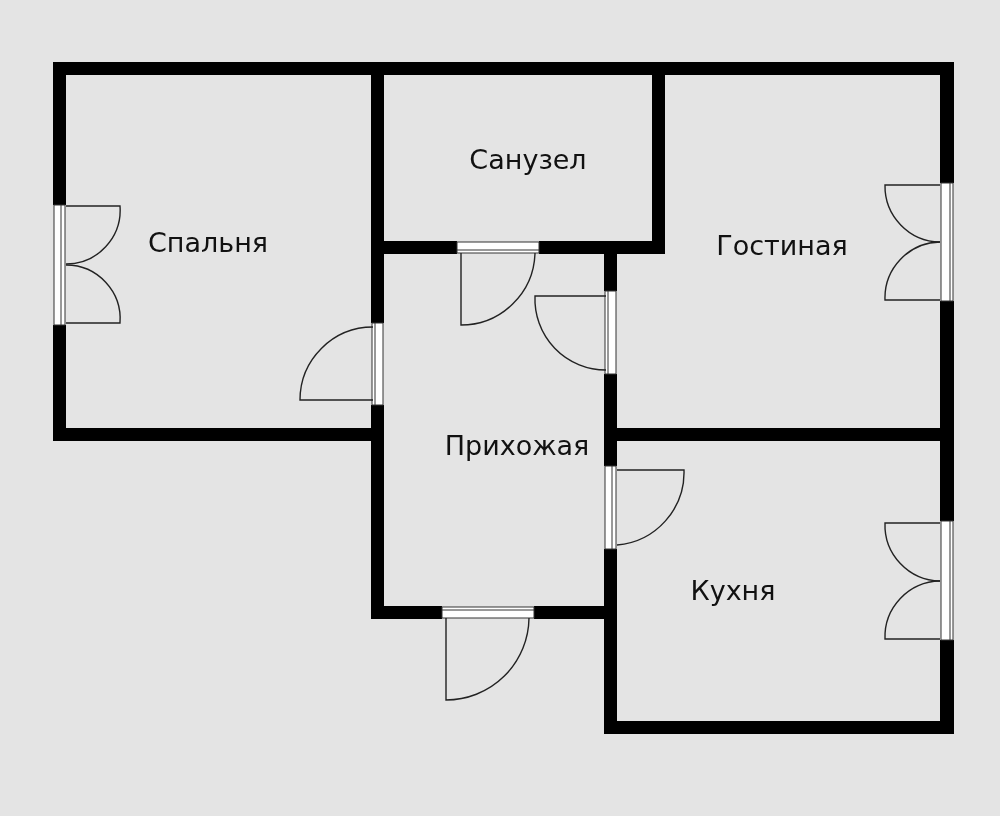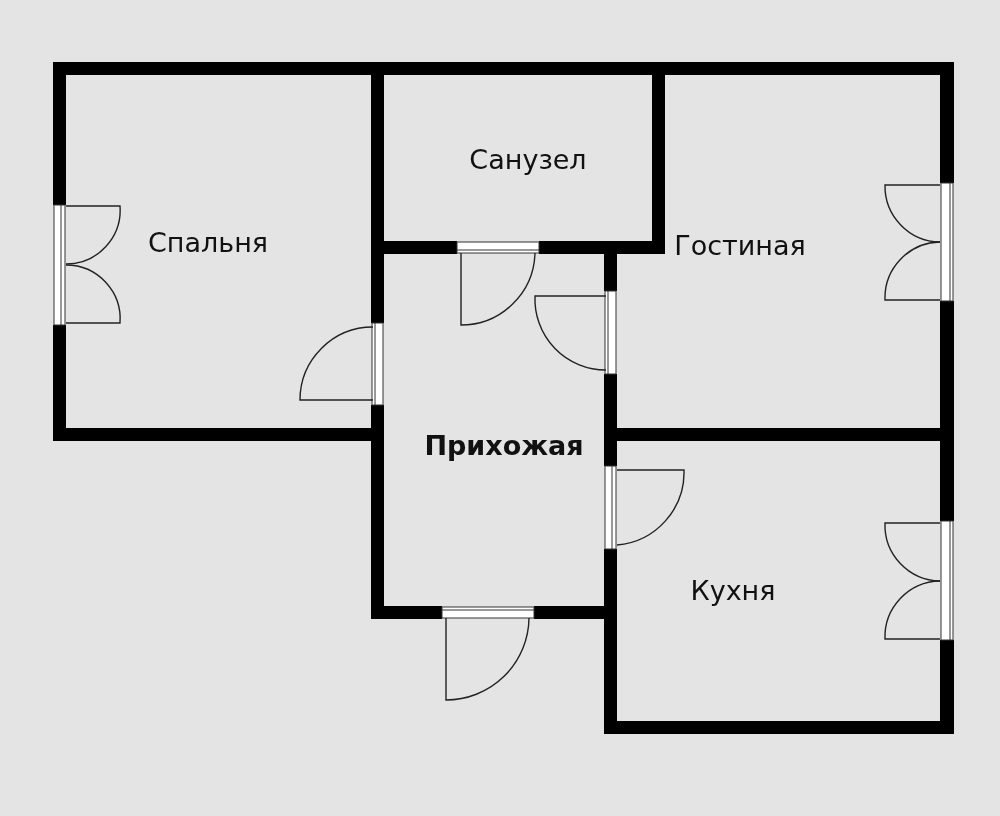--- a/index.html
+++ b/index.html
@@ -120,15 +120,15 @@
 
   <g>
     <rect class="opening-frame" x="442" y="607" width="92" height="11"></rect>
     <line x1="442" y1="610" x2="534" y2="610" stroke="#333" stroke-width="1"></line>
     <path class="leaf" d="M446 618 L446 700 A83 83 0 0 0 529 618"></path>
   </g>
 </svg>
 
 <div class="room-label" style="left:208px; top:242px;">Спальня</div>
 <div class="room-label" style="left:528px; top:159px;">Санузел</div>
-<div class="room-label" style="left:740px; top:245px;">Гостиная</div>
-<div class="room-label" style="left:504px; top:445px;font-weight:bold;">Прихожая</div>
+<div class="room-label" style="left:782px; top:245px;">Гостиная</div>
+<div class="room-label" style="left:517px; top:445px;">Прихожая</div>
 <div class="room-label" style="left:733px; top:590px;">Кухня</div>
 
 </body></html>

